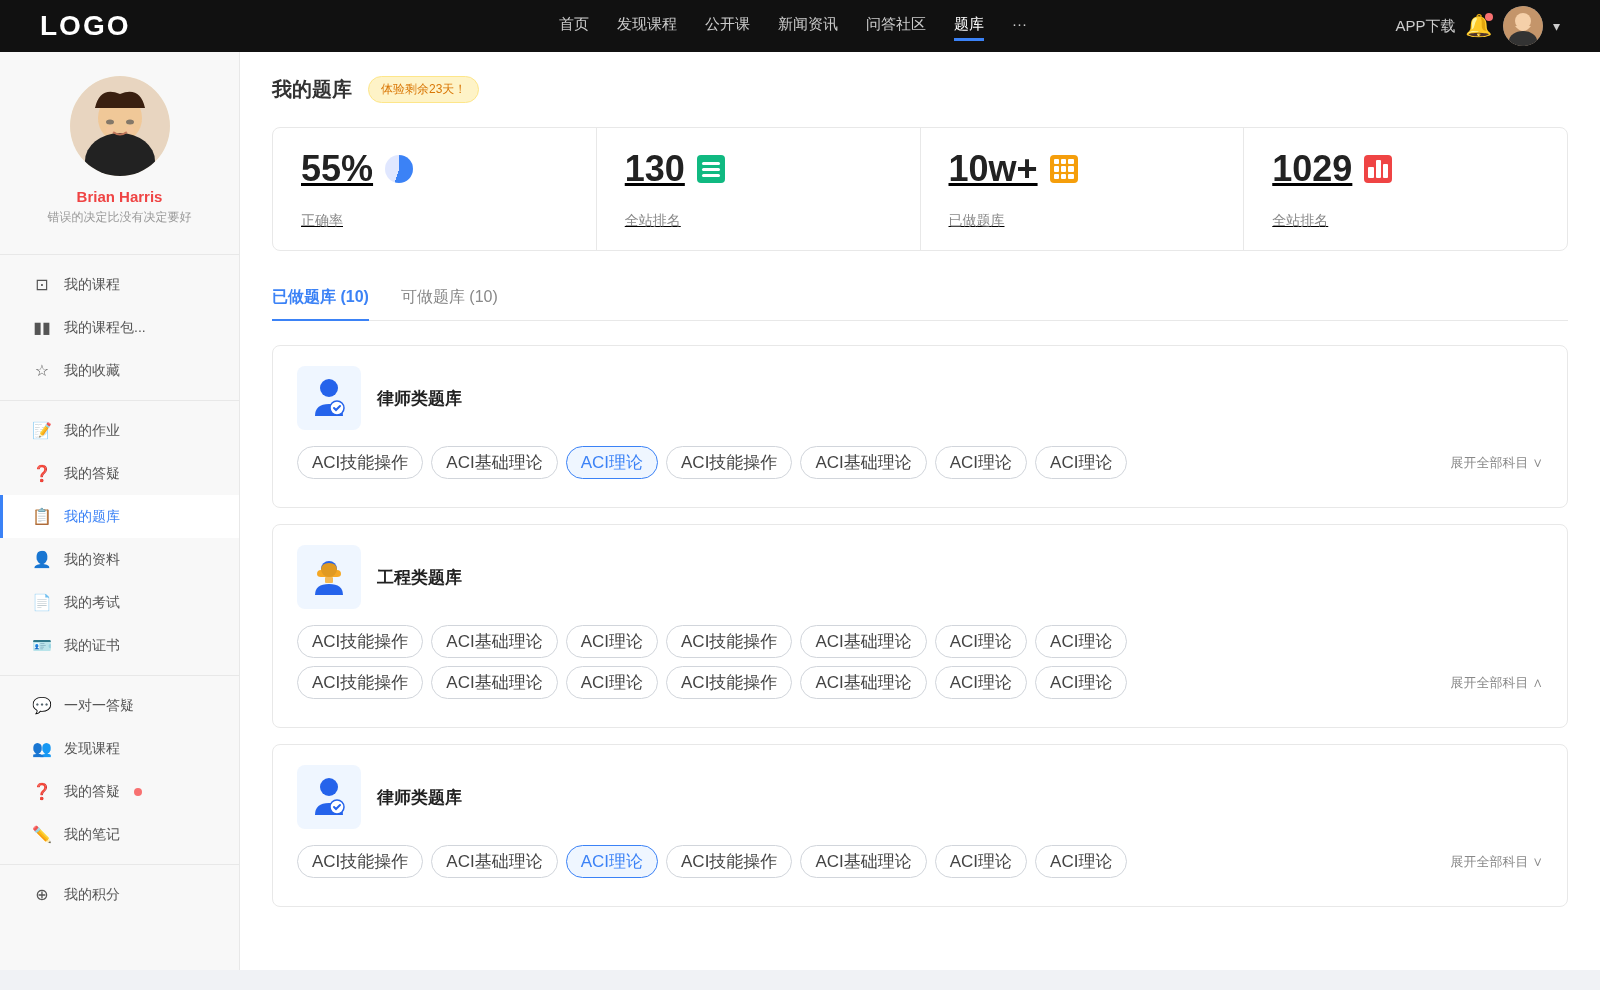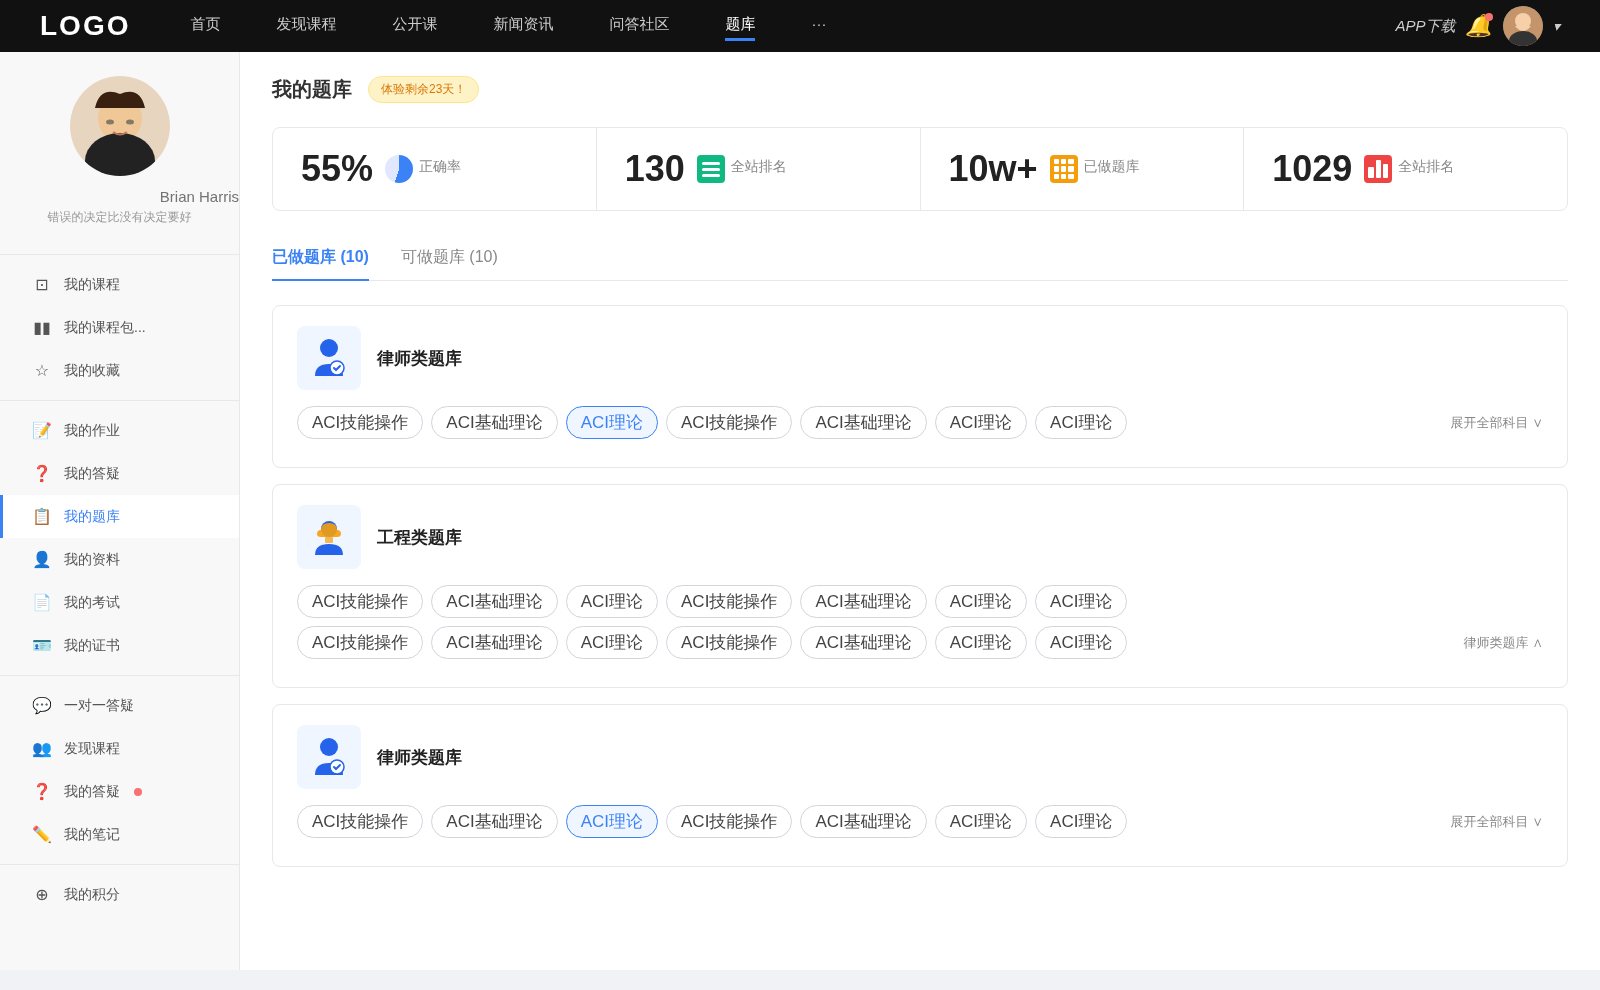--- a/index.html
+++ b/index.html
@@ -1,57 +1,57 @@
 <!DOCTYPE html>
 <html><head>
   <meta charset="utf-8">
   <style>
     * { box-sizing: border-box; margin: 0; padding: 0; }
     body { font-family: 'PingFang SC', 'Microsoft YaHei', sans-serif; background: #f0f2f5; min-height: 990px; }
 
     
     .nav { background: #111; height: 52px; display: flex; align-items: center; padding: 0 40px; position: relative; }
     .nav-logo { color: #fff; font-size: 28px; font-weight: 900; letter-spacing: 2px; margin-right: 60px; }
-    .nav-links { display: flex; gap: 56px; flex: 1; }
+    .nav-links { display: flex; gap: 28px; flex: 1; justify-content: center; }
     .nav-link { color: #ccc; font-size: 15px; cursor: pointer; padding: 4px 0; }
     .nav-link.active { color: #fff; border-bottom: 3px solid #3b82f6; }
-    .nav-right { display: flex; align-items: center; gap: 10px; font-style: italic; }
+    .nav-right { display: flex; align-items: center; gap: 10px; }
     .nav-app-btn { color: #ccc; font-size: 15px; cursor: pointer; }
     .nav-bell { position: relative; cursor: pointer; }
     .nav-bell-icon { font-size: 22px; color: #ccc; }
     .nav-bell-dot { width: 8px; height: 8px; background: #f87171; border-radius: 50%; position: absolute; top: 0; right: 0; }
     .nav-avatar { width: 40px; height: 40px; border-radius: 50%; background: #888; overflow: hidden; display: flex; align-items: center; justify-content: center; cursor: pointer; }
     .nav-chevron { color: #ccc; font-size: 14px; cursor: pointer; }
 
     
     .layout { display: flex; min-height: 918px; }
 
     
     .sidebar { width: 240px; background: #f8f8f8; padding: 24px 0 0; flex-shrink: 0; border-right: 1px solid #e8e8e8; }
     .sidebar-profile { text-align: center; padding: 0 0 20px; }
-    .sidebar-name { font-size: 15px; font-weight: 400; color: #737373; text-align: right; }
+    .sidebar-name { font-size: 15px; font-weight: 700; color: #ef4444; }
     .sidebar-motto { font-size: 12px; color: #999; margin-top: 4px; }
     .sidebar-divider { height: 1px; background: #e8e8e8; margin: 8px 0; }
     .sidebar-item { display: flex; align-items: center; gap: 12px; padding: 12px 32px; cursor: pointer; font-size: 14px; color: #555; position: relative; }
     .sidebar-item.active { color: #3b82f6; background: #fff; }
     .sidebar-item.active::before { content: ''; position: absolute; left: 0; top: 0; bottom: 0; width: 3px; background: #3b82f6; }
     .sidebar-icon { font-size: 16px; width: 20px; text-align: center; }
     .red-dot { width: 8px; height: 8px; background: #f87171; border-radius: 50%; display: inline-block; margin-left: 2px; }
 
     
     .main { flex: 1; padding: 24px 32px; background: #fff; }
 
     
     .page-header { display: flex; align-items: center; gap: 16px; margin-bottom: 24px; }
     .page-title { font-size: 20px; font-weight: 600; color: #333; }
     .trial-badge { background: #fef3c7; color: #d97706; font-size: 12px; padding: 4px 12px; border-radius: 20px; border: 1px solid #fde68a; }
 
     
     .stats-row { display: flex; gap: 0; margin-bottom: 28px; border: 1px solid #e8e8e8; border-radius: 8px; overflow: hidden; }
-    .stat-item { flex: 1; padding: 20px 28px; border-right: 1px solid #e8e8e8; display: flex; flex-direction: row; gap: 6px; position: relative; }
+    .stat-item { flex: 1; padding: 20px 28px; border-right: 1px solid #e8e8e8; display: flex; flex-direction: column; gap: 12px; position: relative; text-decoration: underline; }
     .stat-item:last-child { border-right: none; }
     .stat-top { display: flex; align-items: center; gap: 12px; }
     .stat-number { font-size: 36px; font-weight: 700; color: #222; }
     .stat-label { font-size: 14px; color: #888; margin-top: 10px; }
 
     
     .tabs { display: flex; gap: 32px; margin-bottom: 24px; border-bottom: 1px solid #e8e8e8; }
     .tab { font-size: 16px; padding: 8px 0 12px; cursor: pointer; color: #888; position: relative; }
     .tab.active { color: #3b82f6; font-weight: 600; }
     .tab.active::after { content: ''; position: absolute; bottom: -1px; left: 0; right: 0; height: 2px; background: #3b82f6; }
@@ -307,21 +307,21 @@
         <span class="bank-tag">ACI理论</span>
       </div>
       <div class="bank-tags-row">
         <span class="bank-tag">ACI技能操作</span>
         <span class="bank-tag">ACI基础理论</span>
         <span class="bank-tag">ACI理论</span>
         <span class="bank-tag">ACI技能操作</span>
         <span class="bank-tag">ACI基础理论</span>
         <span class="bank-tag">ACI理论</span>
         <span class="bank-tag">ACI理论</span>
-        <span class="bank-expand">律师类题库 ∧</span>
+        <span class="bank-expand">展开全部科目 ∧</span>
       </div>
     </div>
 
     <div class="bank-item">
       <div class="bank-header">
         <div class="bank-icon-wrap">
           <svg viewBox="0 0 44 44" width="44" height="44">
             <circle cx="22" cy="12" r="9" fill="#2563eb"></circle>
             <path d="M8 40 Q8 28 22 28 Q36 28 36 40" fill="#2563eb"></path>
             <circle cx="30" cy="32" r="7" fill="#fff" stroke="#2563eb" stroke-width="1.5"></circle>

